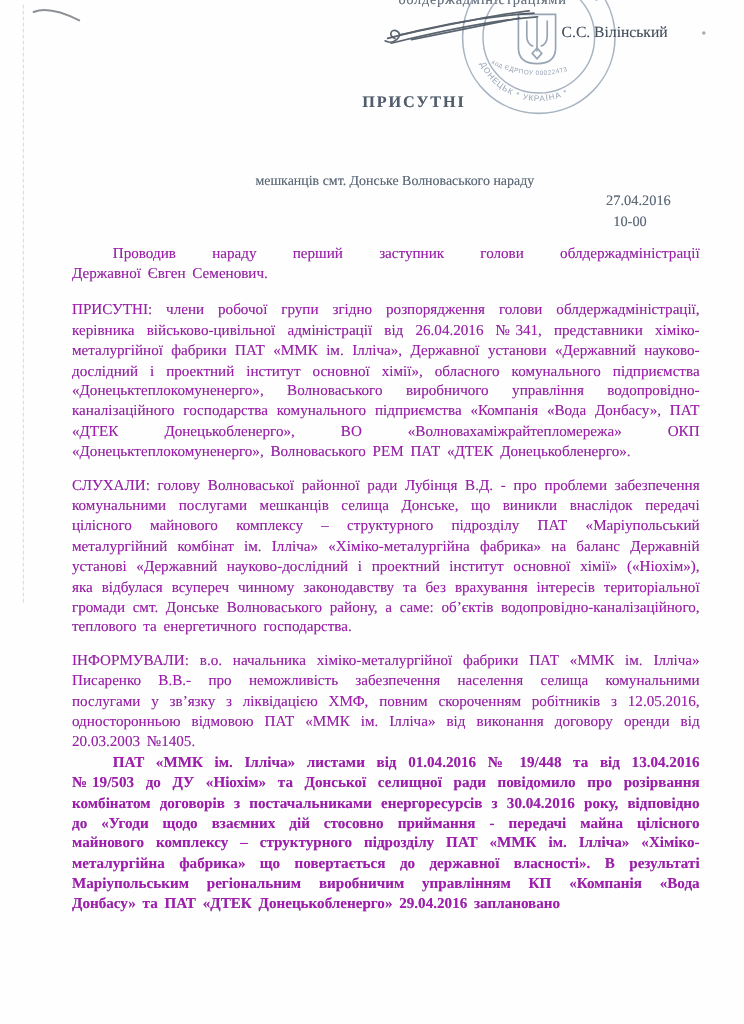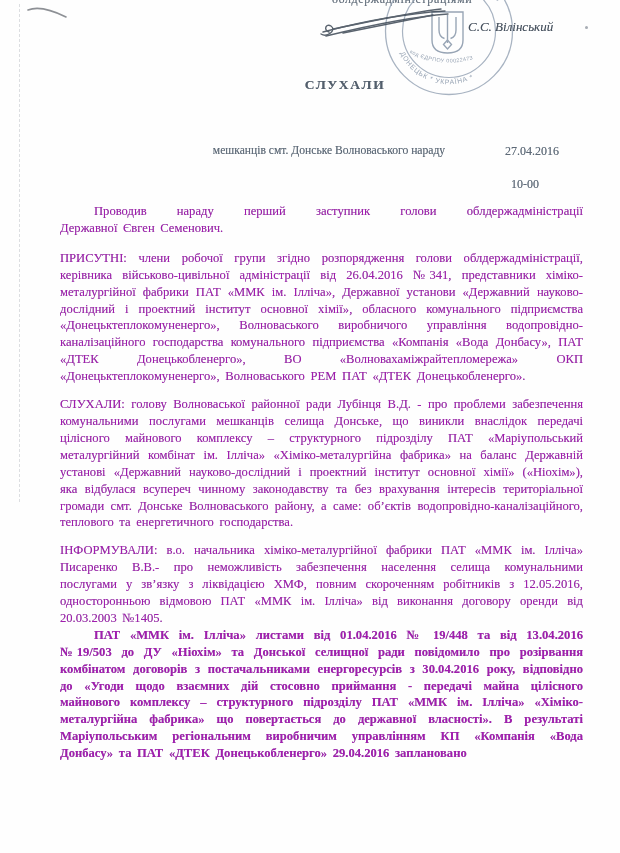--- a/index.html
+++ b/index.html
@@ -27,37 +27,37 @@
   
   .top-fragment{
     position:absolute;left:332px;top:-8px;
     font-size:12px;letter-spacing:.6px;color:#67727f;
     white-space:nowrap;
   }
   .stamp-svg{ position:absolute;left:370px;top:-40px; }
   .sig-scribble{ position:absolute;left:313px;top:2px; }
   .sig-name{
     position:absolute;left:468px;top:19px;
-    font-size:13px;color:#46505d;white-space:nowrap;font-style:italic;
+    font-size:13px;color:#46505d;white-space:nowrap;
   }
 
   .doc-title{
     position:absolute;left:345px;top:77px;transform:translateX(-50%);
     font-size:13.5px;font-weight:bold;letter-spacing:1.6px;color:#525e6c;
     white-space:nowrap;
   }
   .subtitle{
     position:absolute;left:329px;top:106px;transform:translateX(-50%);
     text-align:center;font-size:11.6px;line-height:18px;color:#5d6977;
     white-space:pre;
   }
 
   .meta-place{ position:absolute;left:122px;top:163px;font-size:12px;line-height:17px; }
   .meta-place .l2{ margin-left:4px; }
-  .meta-date{ position:absolute;left:505px;top:144px;font-size:12px; }
+  .meta-date{ position:absolute;left:505px;top:160px;font-size:12px; }
   .meta-time{ position:absolute;left:511px;top:177px;font-size:12px; }
 
   
   .body-text{
     position:absolute;left:60px;top:203px;width:523px;
     font-size:12.6px;line-height:16.9px;
     text-align:justify;word-spacing:2.5px;
     color:#a21caf;
   }
   .body-text p{ margin:0 0 11px 0; }
@@ -119,21 +119,21 @@
       <path d="M13,34 C50,25 95,15 135,12"></path>
       <path d="M20,27 C55,20 100,10 128,7"></path>
       <path d="M8,32 C14,36 24,28 18,24 C13,21 10,28 16,30"></path>
       <path d="M30,31 L120,13"></path>
     </g>
   </svg>
 
   <div class="sig-name soft">С.С. Вілінський</div>
   <div class="ink-dot"></div>
 
-  <div class="doc-title soft">СЛУХАЛИ</div>
+  <div class="doc-title soft">ПРИСУТНІ</div>
 
   <div class="subtitle soft">
     <div>мешканців смт. Донське Волноваського нараду</div>
   </div>
 
   <div class="meta-date soft">27.04.2016</div>
   <div class="meta-time soft">10-00</div>
 
   <div class="body-text soft">
     <p style="margin-bottom:13px;">

